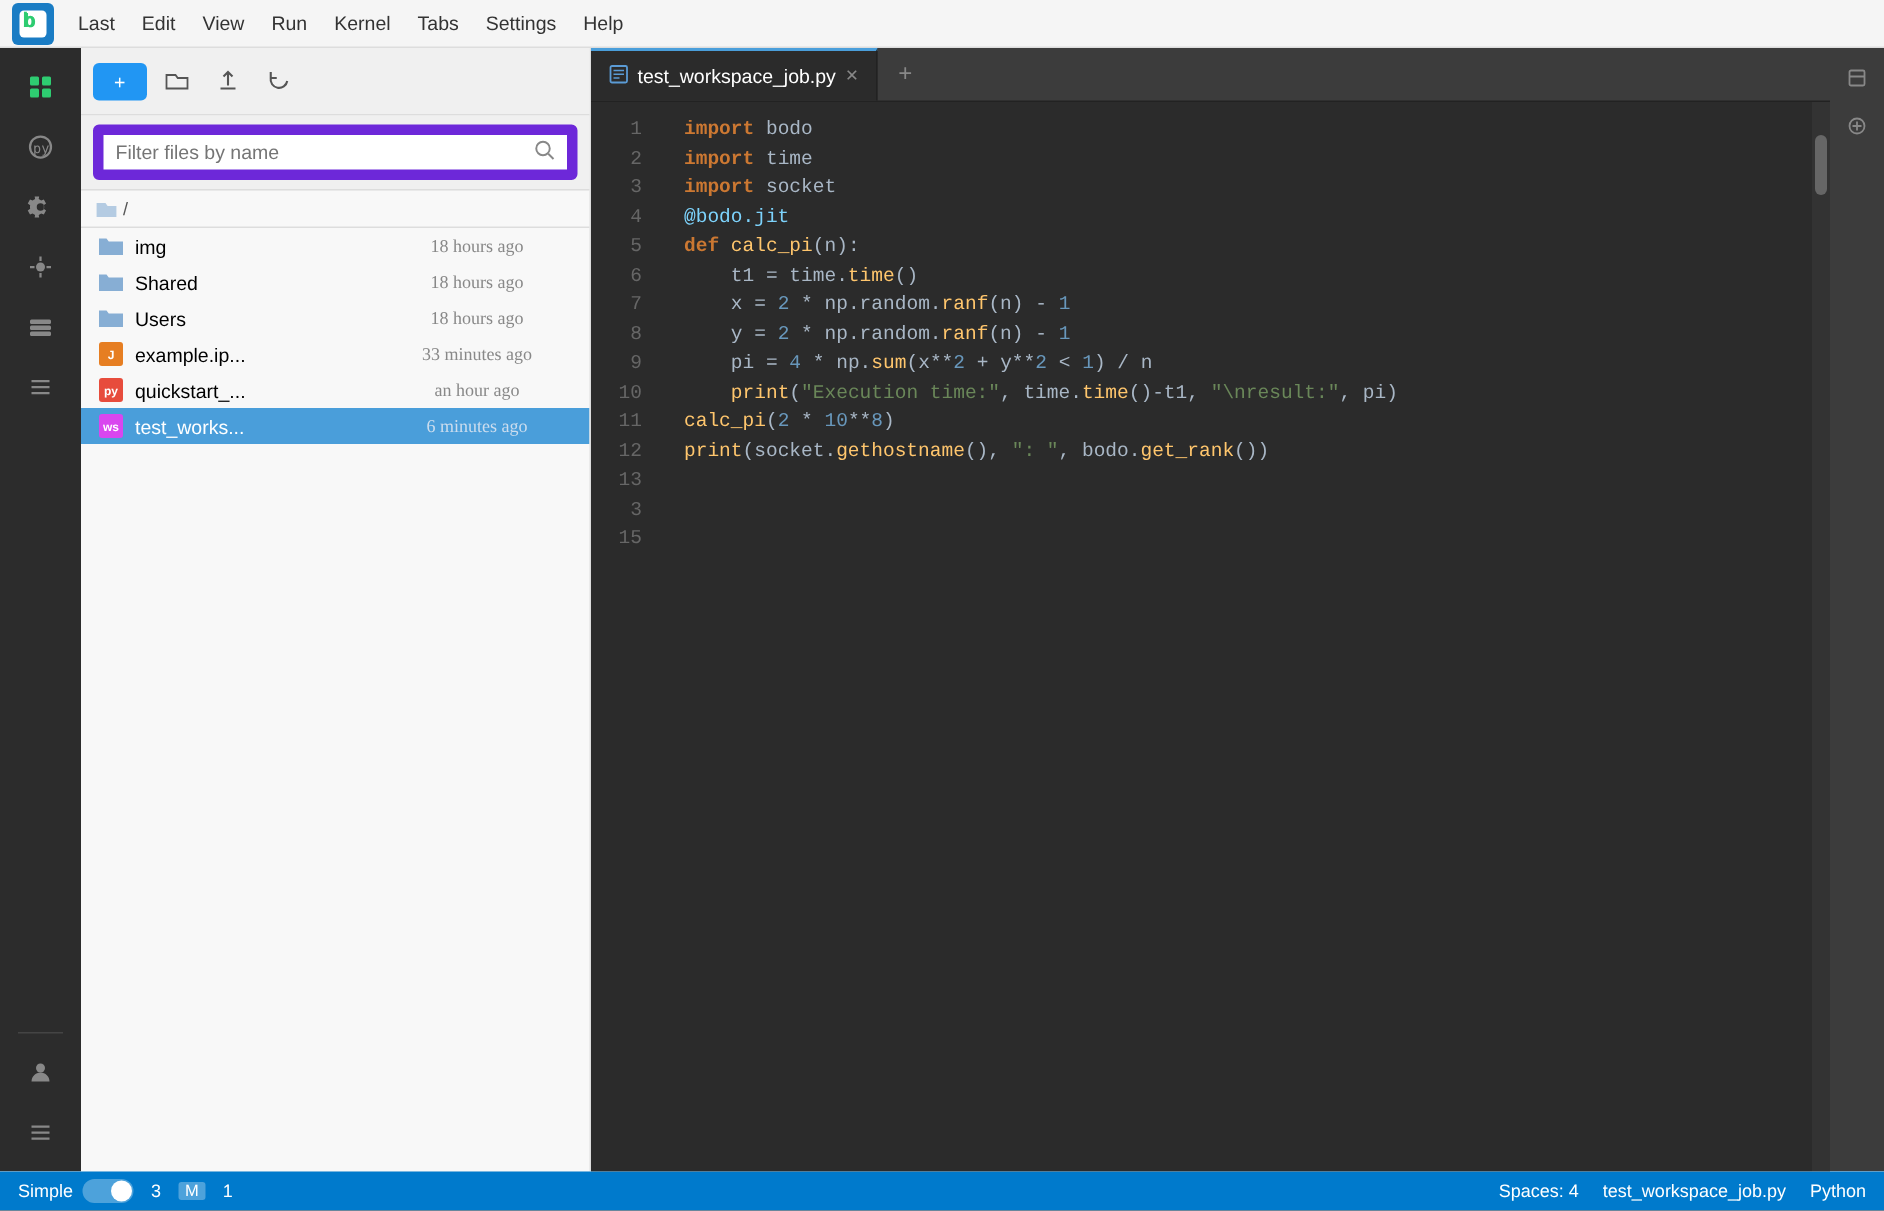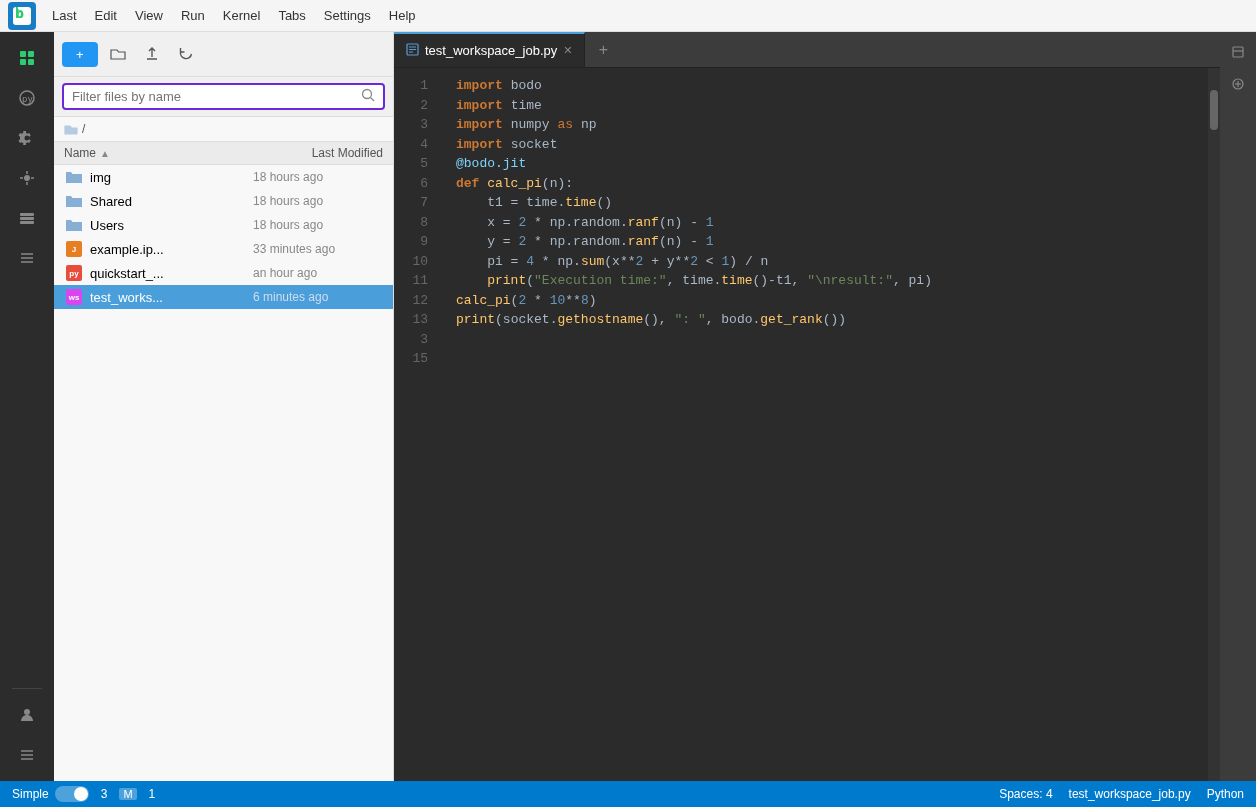--- a/index.html
+++ b/index.html
@@ -22,42 +22,42 @@
     .icon-sidebar-spacer { flex: 1; }
     .icon-divider { width: 30px; height: 1px; background: #444; margin: 4px 0; }
 
     
     #file-panel { width: 340px; background: #f8f8f8; border-right: 1px solid #ddd; display: flex; flex-direction: column; }
     #file-toolbar { padding: 8px; display: flex; align-items: center; gap: 6px; background: #f0f0f0; border-bottom: 1px solid #ddd; }
     .new-btn { background: #2196f3; color: white; border: none; border-radius: 4px; padding: 5px 14px; cursor: pointer; font-size: 13px; display: flex; align-items: center; gap: 4px; }
     .tool-icon-btn { width: 28px; height: 28px; background: none; border: none; cursor: pointer; color: #555; display: flex; align-items: center; justify-content: center; font-size: 14px; border-radius: 3px; }
 
     #search-row { padding: 6px 8px; background: #f0f0f0; border-bottom: 1px solid #ddd; }
-    #search-input-wrap { display: flex; align-items: center; background: white; border: 2px solid #6d28d9; border-radius: 4px; padding: 3px 8px; }
+    #search-input-wrap { display: flex; align-items: center; background: white; border: 7px solid #6d28d9; border-radius: 4px; padding: 3px 8px; }
     #search-input-wrap input { border: none; outline: none; font-size: 13px; flex: 1; color: #555; }
     #search-input-wrap .search-icon { color: #888; font-size: 14px; }
 
     #breadcrumb-row { padding: 5px 10px; border-bottom: 1px solid #ddd; font-size: 12px; color: #555; display: flex; align-items: center; }
 
     #file-list-header { display: flex; padding: 4px 10px; background: #ebebeb; border-bottom: 1px solid #ddd; font-size: 12px; color: #555; font-weight: 500; cursor: pointer; user-select: none; }
     .col-name { flex: 1; display: flex; align-items: center; gap: 4px; }
     .col-modified { width: 130px; text-align: right; }
     .sort-arrow { font-size: 10px; color: #888; }
 
     #file-list { flex: 1; overflow-y: auto; }
     .file-row { display: flex; align-items: center; padding: 4px 10px; cursor: pointer; user-select: none; }
     .file-row.selected { background: #4a9eda; color: white; }
     .file-row.selected .file-time { color: #cde; }
     .file-icon { width: 20px; height: 16px; margin-right: 6px; display: flex; align-items: center; justify-content: center; font-size: 14px; flex-shrink: 0; }
     .folder-icon { color: #87aed4; }
     .py-icon { width: 16px; height: 16px; background: #e74c3c; border-radius: 2px; display: flex; align-items: center; justify-content: center; font-size: 8px; color: white; font-weight: bold; }
     .ipynb-icon { width: 16px; height: 16px; background: #e67e22; border-radius: 2px; display: flex; align-items: center; justify-content: center; font-size: 8px; color: white; font-weight: bold; }
     .ws-icon { width: 16px; height: 16px; background: #d946ef; border-radius: 2px; display: flex; align-items: center; justify-content: center; font-size: 8px; color: white; font-weight: bold; }
     .file-name { flex: 1; font-size: 13px; overflow: hidden; text-overflow: ellipsis; white-space: nowrap; }
-    .file-time { width: 130px; text-align: left; font-size: 12px; color: #888; }
+    .file-time { width: 130px; text-align: center; font-size: 12px; color: #888; font-family: Liberation Serif, serif; }
 
     
     #editor-area { flex: 1; background: #2b2b2b; display: flex; flex-direction: column; }
     #tab-bar { background: #3c3c3c; display: flex; align-items: center; border-bottom: 1px solid #222; height: 36px; }
     .editor-tab { display: flex; align-items: center; padding: 0 12px; height: 100%; background: #2b2b2b; color: #ccc; font-size: 13px; gap: 6px; border-right: 1px solid #222; cursor: pointer; min-width: 140px; }
     .editor-tab.active { background: #2b2b2b; color: white; border-top: 2px solid #4a9eda; }
     .tab-file-icon { color: #5b9bd5; }
     .tab-close { cursor: pointer; color: #888; font-size: 11px; margin-left: auto; }
     .tab-new { width: 28px; height: 28px; display: flex; align-items: center; justify-content: center; color: #888; cursor: pointer; font-size: 16px; margin-left: 4px; }
 
@@ -205,27 +205,20 @@
       </div>
     </div>
 
     <div id="breadcrumb-row">
       <svg width="14" height="14" viewBox="0 0 14 14" style="margin-right:4px">
           <path d="M1 4h5l1.5 2H13v6H1V4z" stroke="#87aed4" stroke-width="1.2" fill="#87aed4" opacity="0.6"></path>
         </svg>
       <span>/</span>
     </div>
 
-    <div id="file-list-header">
-      <div class="col-name">
-        <span>Name</span>
-        <span class="sort-arrow">▲</span>
-      </div>
-      <div class="col-modified">Last Modified</div>
-    </div>
 
     <div id="file-list">
 
       <div class="file-row">
         <div class="file-icon folder-icon">
           <svg width="16" height="14" viewBox="0 0 16 14">
               <path d="M0 2h5l1.5 2H16v9H0V2z" fill="#87aed4"></path>
             </svg>
         </div>
         <span class="file-name">img</span>
@@ -310,21 +303,20 @@
           <div>10</div>
         <div>11</div>
           <div>12</div>
           <div>13</div>
           <div>3</div>
           <div>15</div>
       </div>
       <div id="code-content">
         <div class="code-line"><span class="kw-import">import</span> <span class="module">bodo</span></div>
         <div class="code-line"><span class="kw-import">import</span> <span class="module">time</span></div>
-        <div class="code-line"><span class="kw-import">import</span> <span class="module">numpy</span> <span class="kw-as">as</span> <span class="module">np</span></div>
         <div class="code-line"><span class="kw-import">import</span> <span class="module">socket</span></div>
         <div class="code-line"></div>
         <div class="code-line"><span class="decorator">@bodo.jit</span></div>
         <div class="code-line"><span class="kw-def">def</span> <span class="func-name">calc_pi</span><span class="op">(</span>n<span class="op">):</span></div>
         <div class="code-line">    t1 <span class="op">=</span> time.<span class="call">time</span><span class="op">()</span></div>
         <div class="code-line">    x <span class="op">=</span> <span class="num">2</span> <span class="op">*</span> np.random.<span class="call">ranf</span><span class="op">(</span>n<span class="op">)</span> <span class="op">-</span> <span class="num">1</span></div>
         <div class="code-line">    y <span class="op">=</span> <span class="num">2</span> <span class="op">*</span> np.random.<span class="call">ranf</span><span class="op">(</span>n<span class="op">)</span> <span class="op">-</span> <span class="num">1</span></div>
         <div class="code-line">    pi <span class="op">=</span> <span class="num">4</span> <span class="op">*</span> np.<span class="call">sum</span><span class="op">(</span>x<span class="op">**</span><span class="num">2</span> <span class="op">+</span> y<span class="op">**</span><span class="num">2</span> <span class="op">&lt;</span> <span class="num">1</span><span class="op">)</span> <span class="op">/</span> n</div>
         <div class="code-line">    <span class="call">print</span><span class="op">(</span><span class="string">"Execution time:"</span>, time.<span class="call">time</span><span class="op">()</span>-t1, <span class="string">"\nresult:"</span>, pi<span class="op">)</span></div>
         <div class="code-line"></div>

